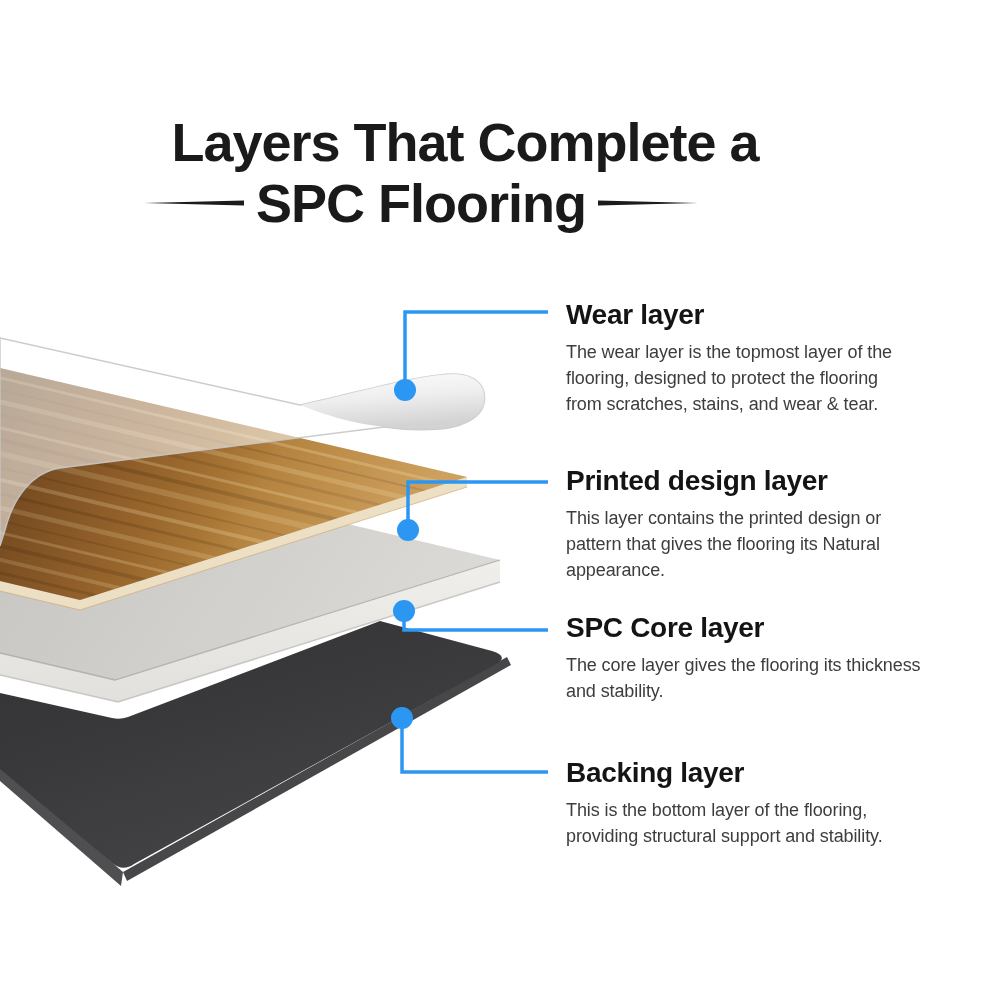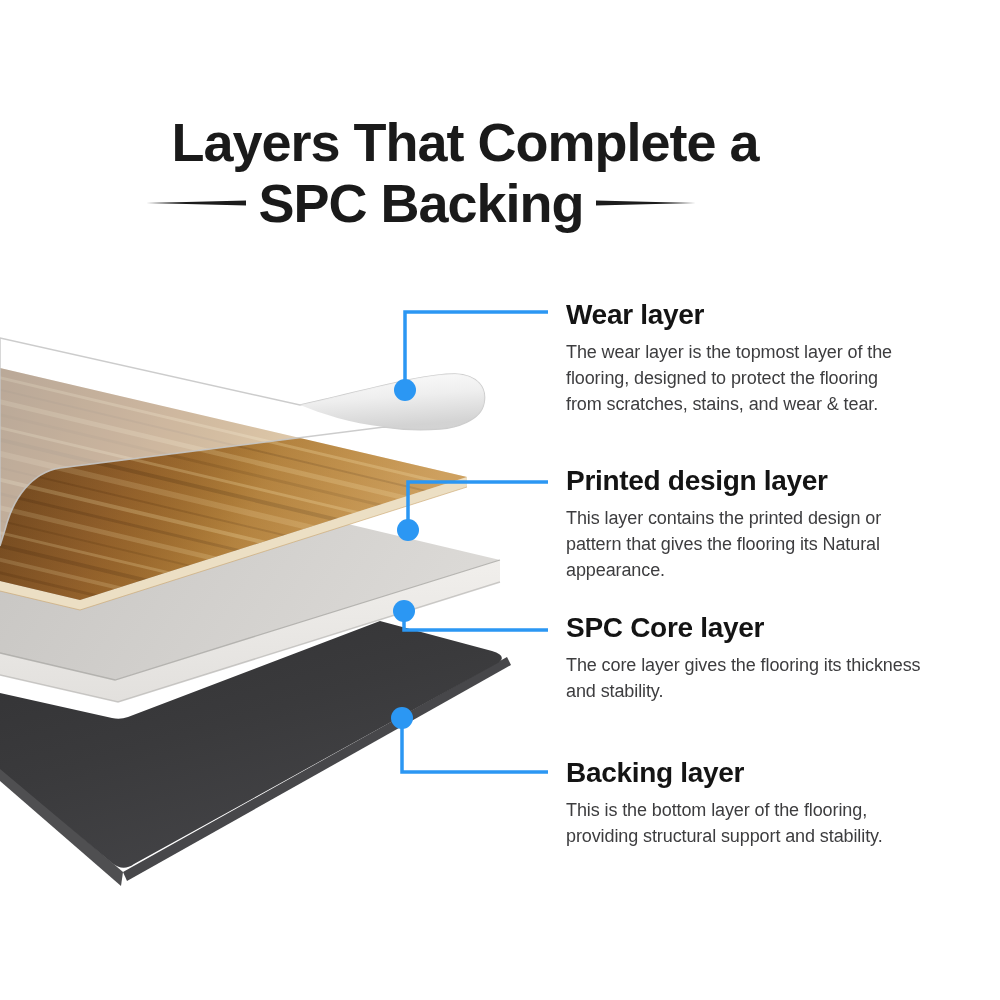--- a/index.html
+++ b/index.html
@@ -38,21 +38,21 @@
   svg .accent-stroke{stroke:var(--accent);}
   svg .accent-fill{fill:var(--accent);}
 </style>
 </head>
 <body>
 
 <div class="title-block">
   <div class="title-line1">Layers That Complete a</div>
   <div class="title-line2-row">
     <span class="title-dash left"></span>
-    <span class="title-line2">SPC Backing</span>
+    <span class="title-line2">SPC Flooring</span>
     <span class="title-dash right"></span>
   </div>
 </div>
 
 <svg class="stage" viewBox="0 0 1000 1000" aria-hidden="true">
   <defs>
     <clipPath id="woodClip">
       <polygon points="0,368 467,477 80,600 0,581"></polygon>
     </clipPath>
     <linearGradient id="woodBase" x1="0" y1="0" x2="1" y2="0.25">

